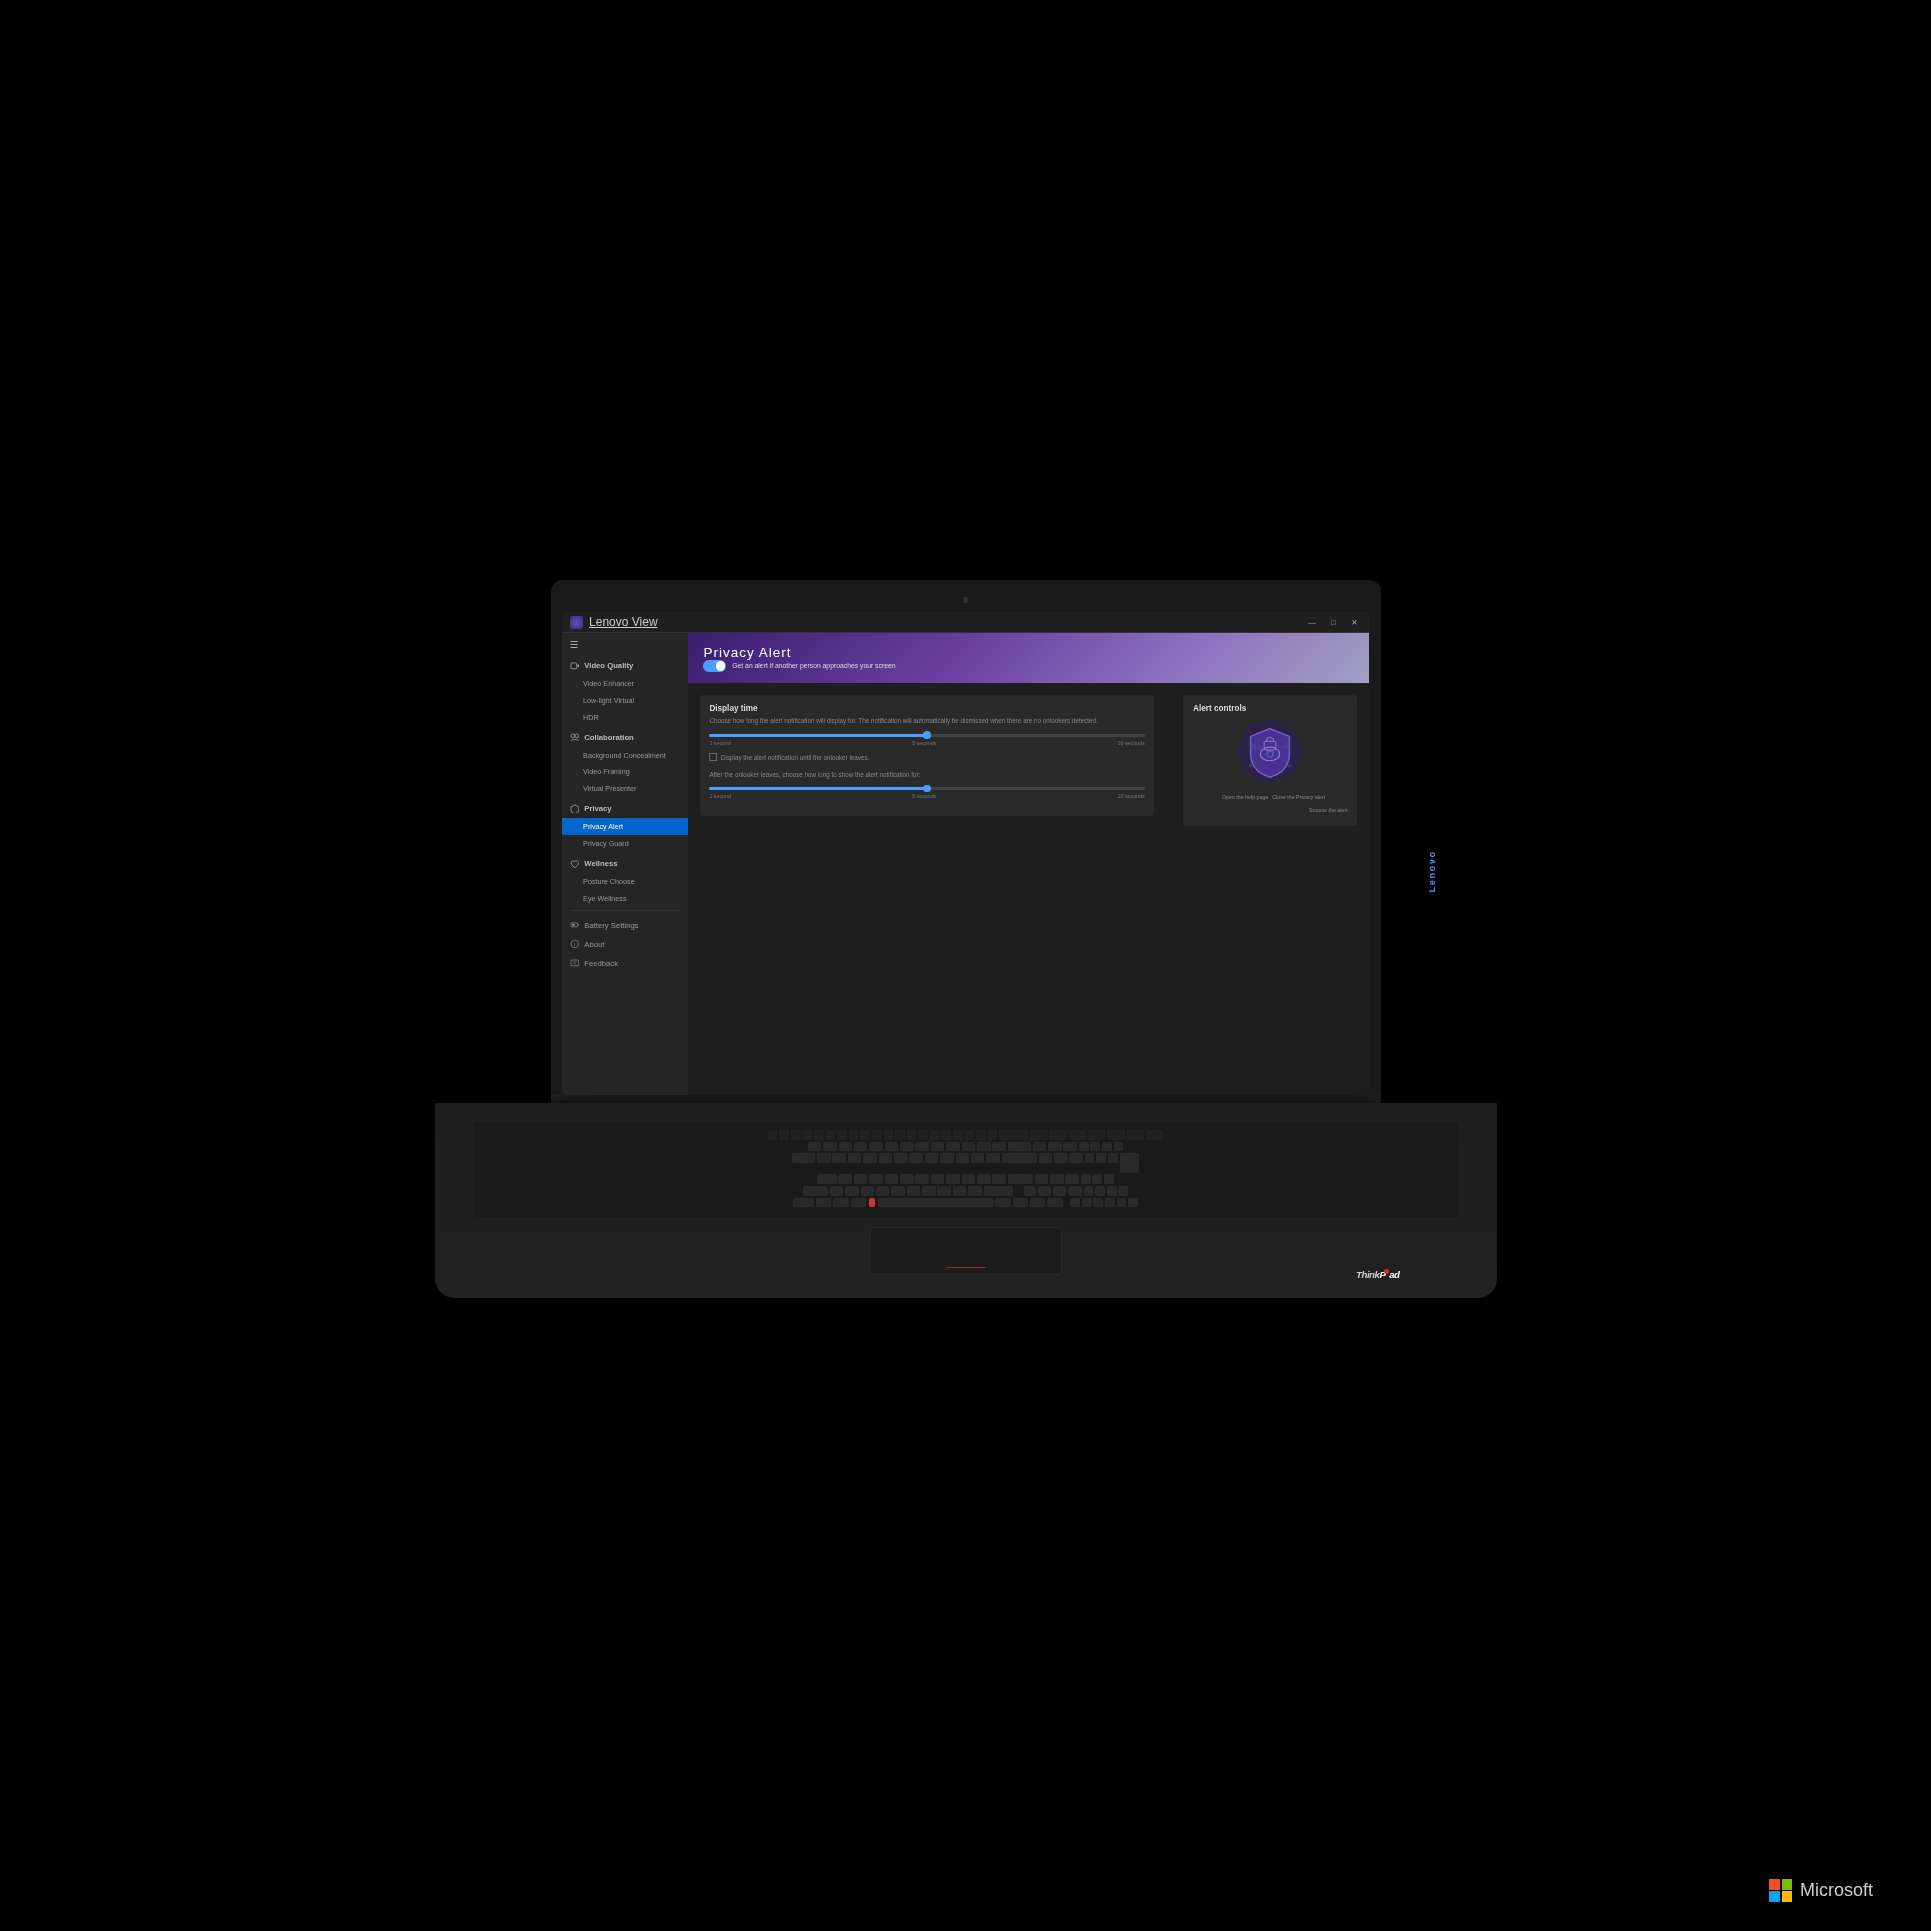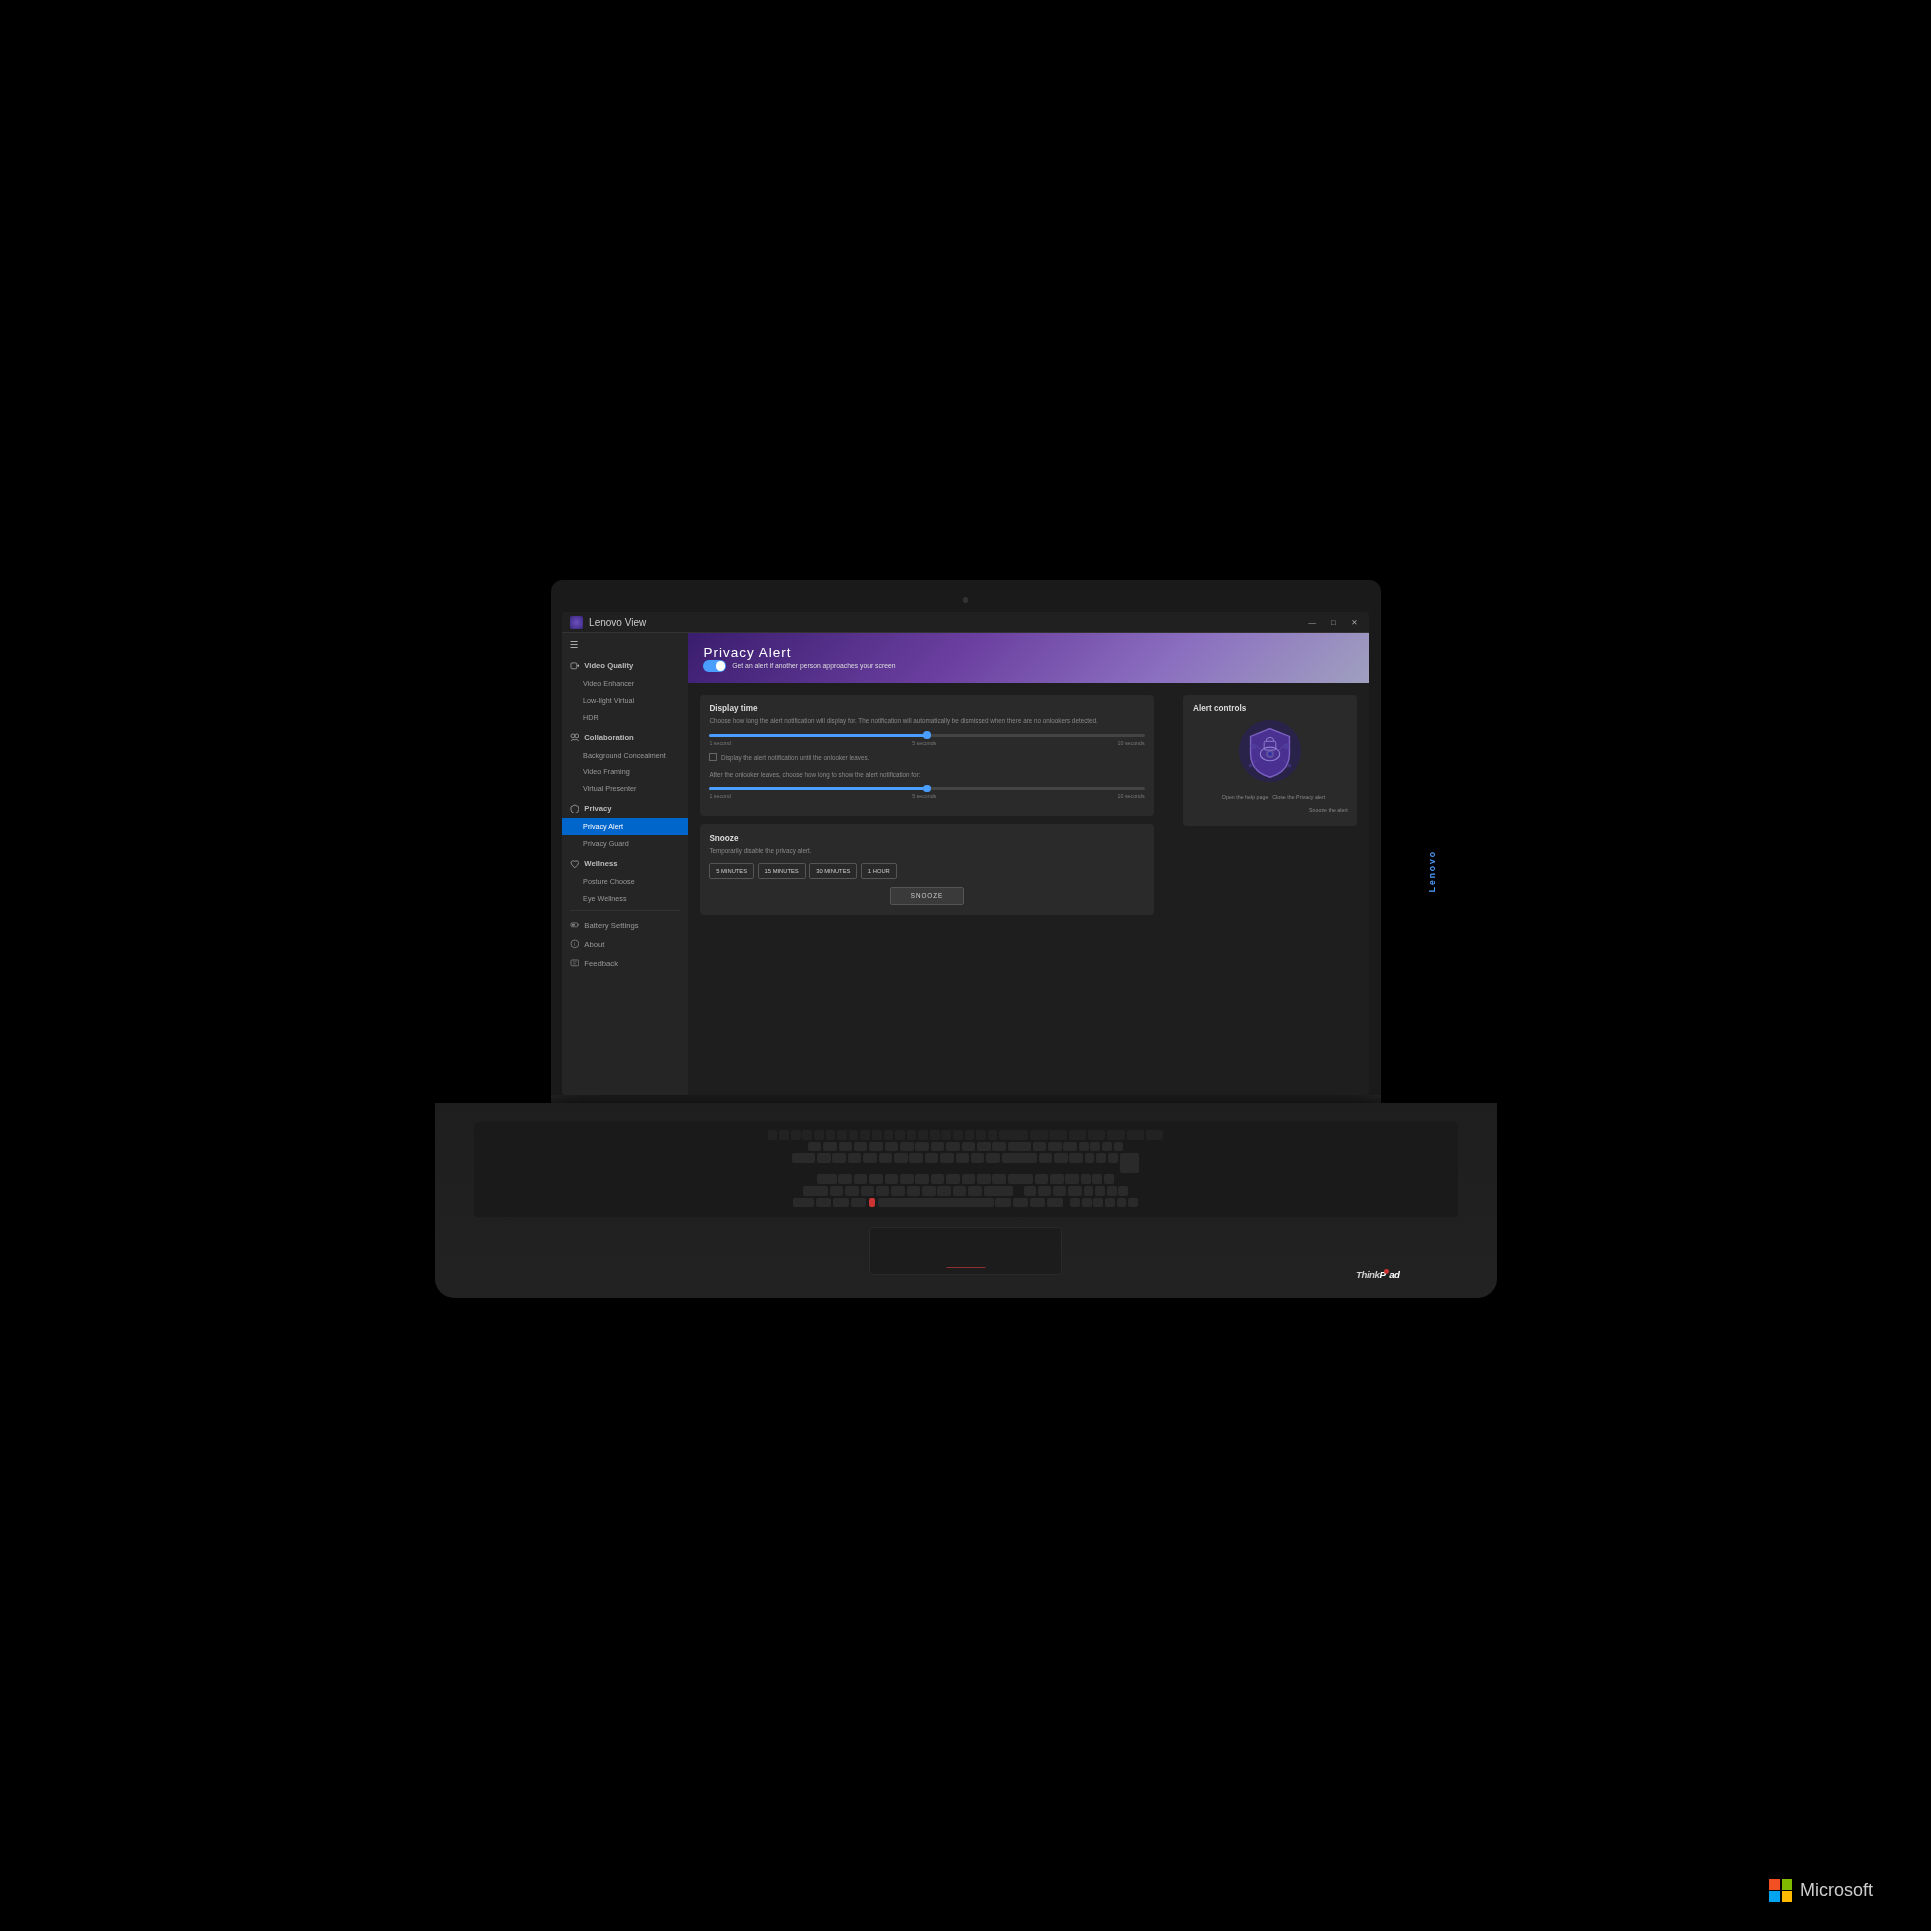--- a/index.html
+++ b/index.html
@@ -68,23 +68,24 @@
 
     .window-chrome-icon {
       width: 13.5px;
       height: 13.5px;
       margin-right: 5.8px;
       background: radial-gradient(circle, #6b4fbb, #3a2880);
       border-radius: 1.9px;
     }
 
     .window-title {
-      font-size: 10px;
+      font-size: 12px;
       color: #ccc;
       flex: 1;
+      text-decoration: underline;
     }
 
     .window-controls {
       display: flex;
       gap: 7.7px;
     }
 
     .win-btn {
       font-size: 7.7px;
       color: #aaa;
@@ -647,33 +648,20 @@
                     <div class="slider-thumb" style="left:calc(50% - 3.9px)"></div>
                   </div>
                   <div class="slider-labels">
                     <span>1 second</span>
                     <span>5 seconds</span>
                     <span>10 seconds</span>
                   </div>
                 </div>
               </div>
 
-              <div class="section-card">
-                <div class="section-title">Snooze</div>
-                <div class="section-desc">Temporarily disable the privacy alert.</div>
-
-                <div class="snooze-buttons">
-                  <button class="snooze-btn">5 MINUTES</button>
-                  <button class="snooze-btn">15 MINUTES</button>
-                  <button class="snooze-btn">30 MINUTES</button>
-                  <button class="snooze-btn">1 HOUR</button>
-                </div>
-
-                <button class="snooze-main-btn">SNOOZE</button>
-              </div>
 
             </div>
 
             <div class="right-panel">
               <div class="section-card">
                 <div class="section-title">Alert controls</div>
 
                 <div class="alert-graphic-container">
                   <svg width="68" height="68" viewBox="0 0 70 70">
 

